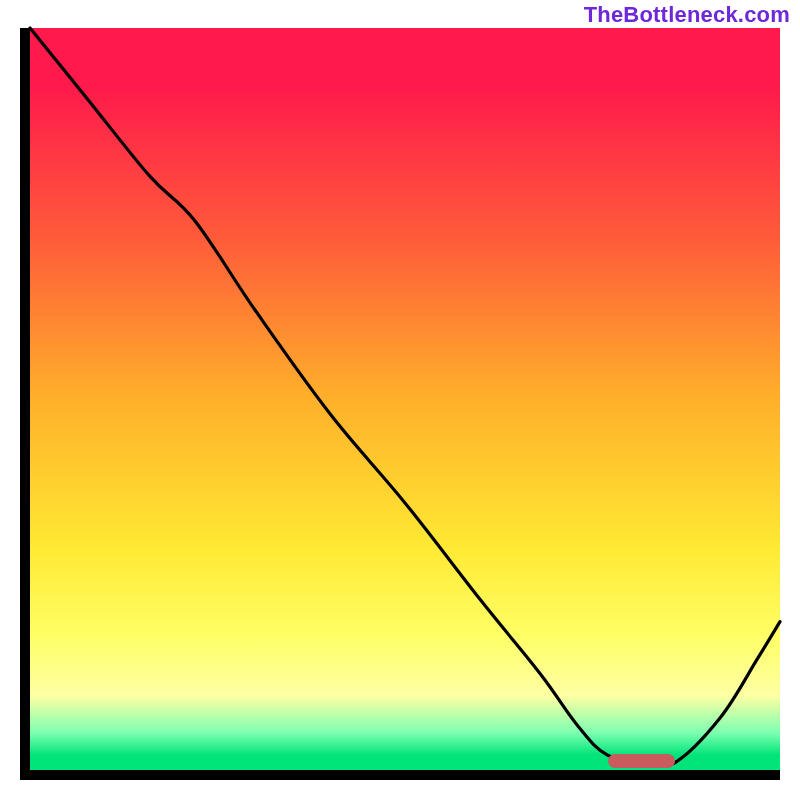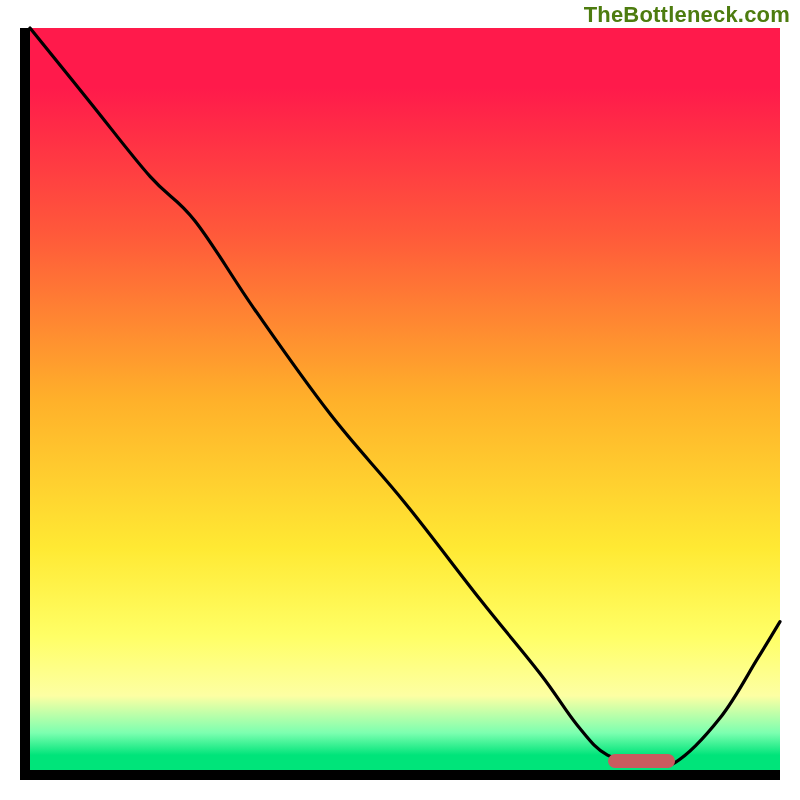--- a/index.html
+++ b/index.html
@@ -14,21 +14,21 @@
     position: relative;
     width: 800px;
     height: 800px;
   }
   .watermark {
     position: absolute;
     top: 2px;
     right: 10px;
     font-size: 22px;
     font-weight: bold;
-    color: #4d7c0f;
+    color: #6d28d9;
     letter-spacing: 0.2px;
   }
   .plot-frame {
     position: absolute;
     left: 20px;
     top: 28px;
     width: 760px;
     height: 752px;
     box-sizing: border-box;
     border-left: 10px solid #000;

